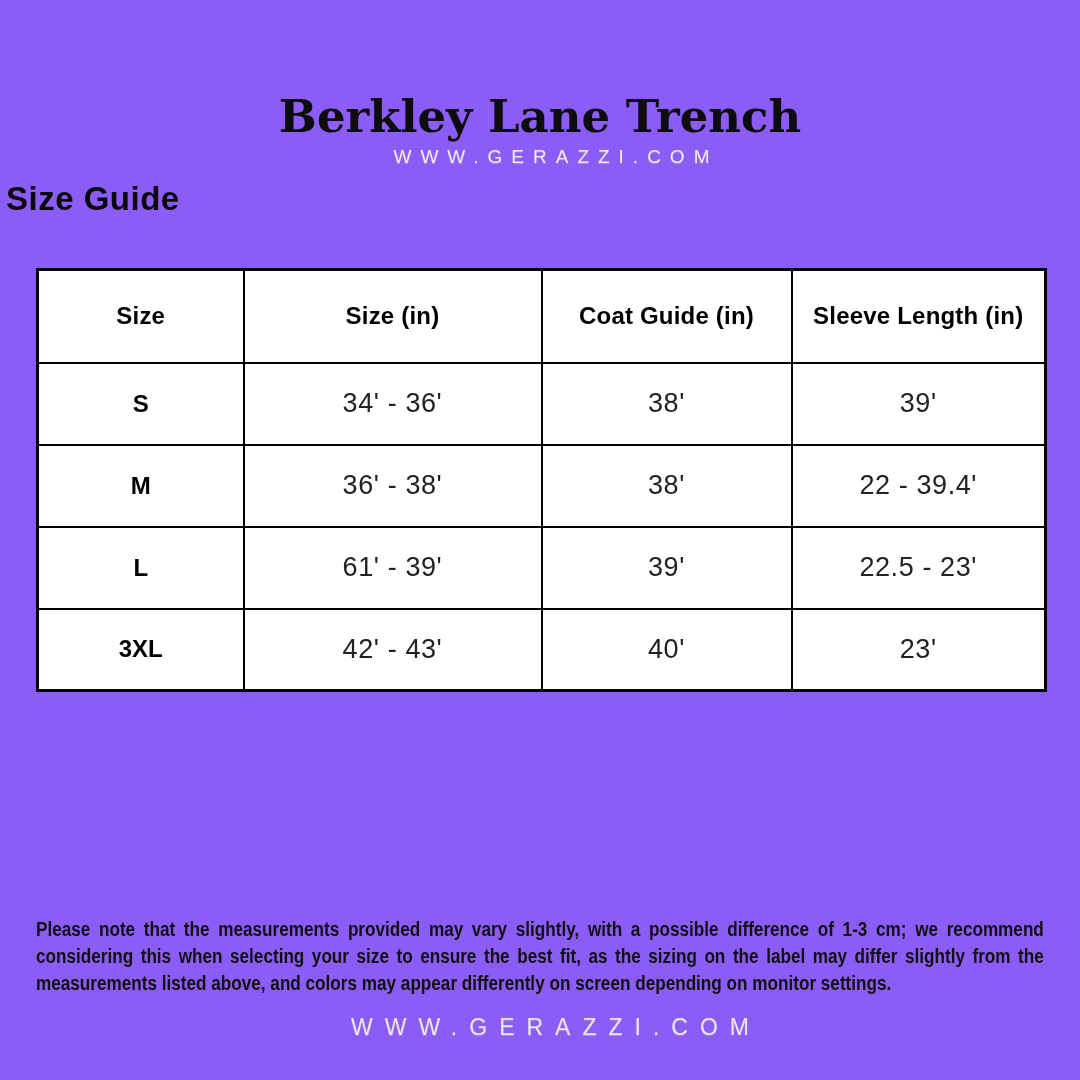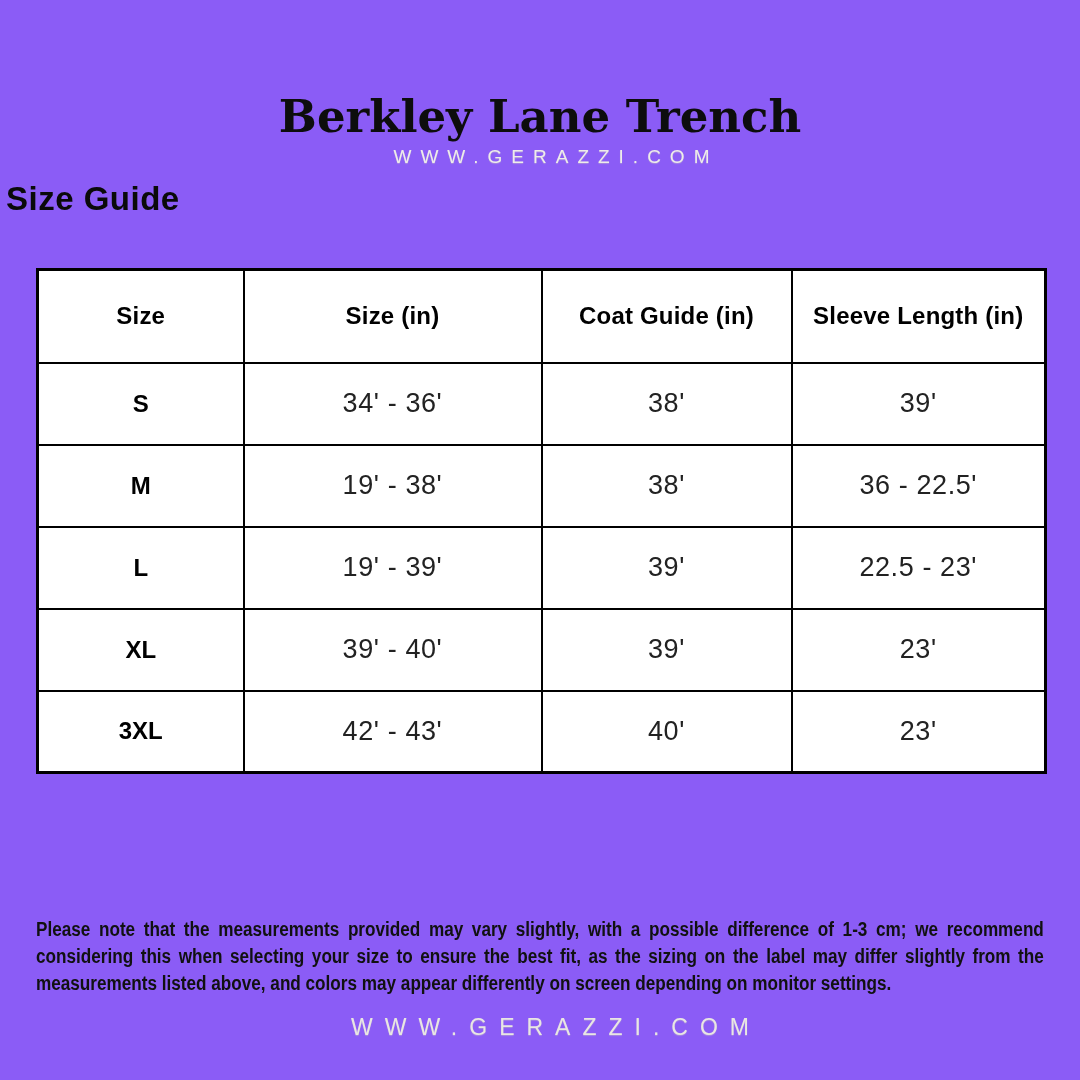--- a/index.html
+++ b/index.html
@@ -143,35 +143,29 @@
     </thead>
     <tbody>
       <tr>
         <th class="size-cell">S</th>
         <td>34' - 36'</td>
         <td>38'</td>
         <td>39'</td>
       </tr>
       <tr>
         <th class="size-cell">M</th>
-        <td>19' - 38'</td>
+        <td>36' - 38'</td>
         <td>38'</td>
-        <td>36 - 22.5'</td>
+        <td>22 - 39.4'</td>
       </tr>
       <tr>
         <th class="size-cell">L</th>
-        <td>19' - 39'</td>
+        <td>61' - 39'</td>
         <td>39'</td>
         <td>22.5 - 23'</td>
-      </tr>
-      <tr>
-        <th class="size-cell">XL</th>
-        <td>39' - 40'</td>
-        <td>39'</td>
-        <td>23'</td>
       </tr>
       <tr>
         <th class="size-cell">3XL</th>
         <td>42' - 43'</td>
         <td>40'</td>
         <td>23'</td>
       </tr>
     </tbody>
   </table>
 

